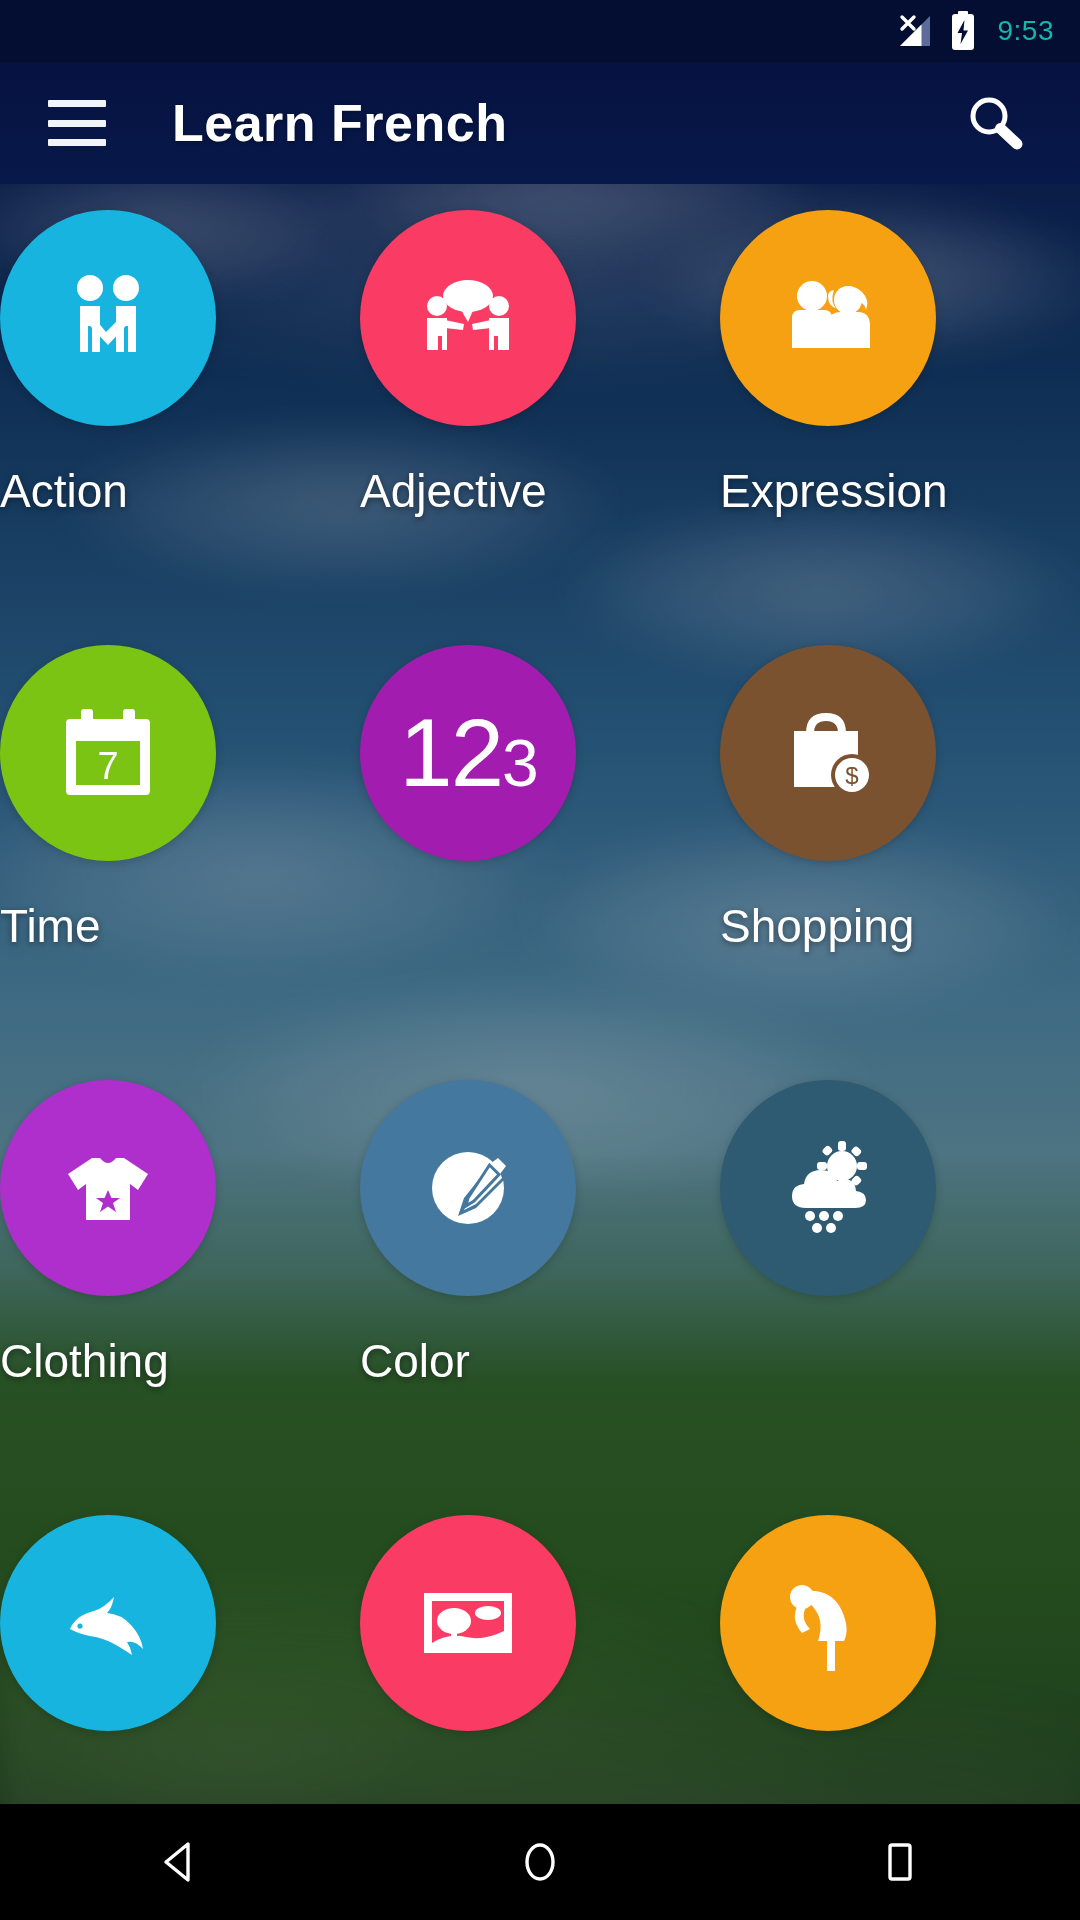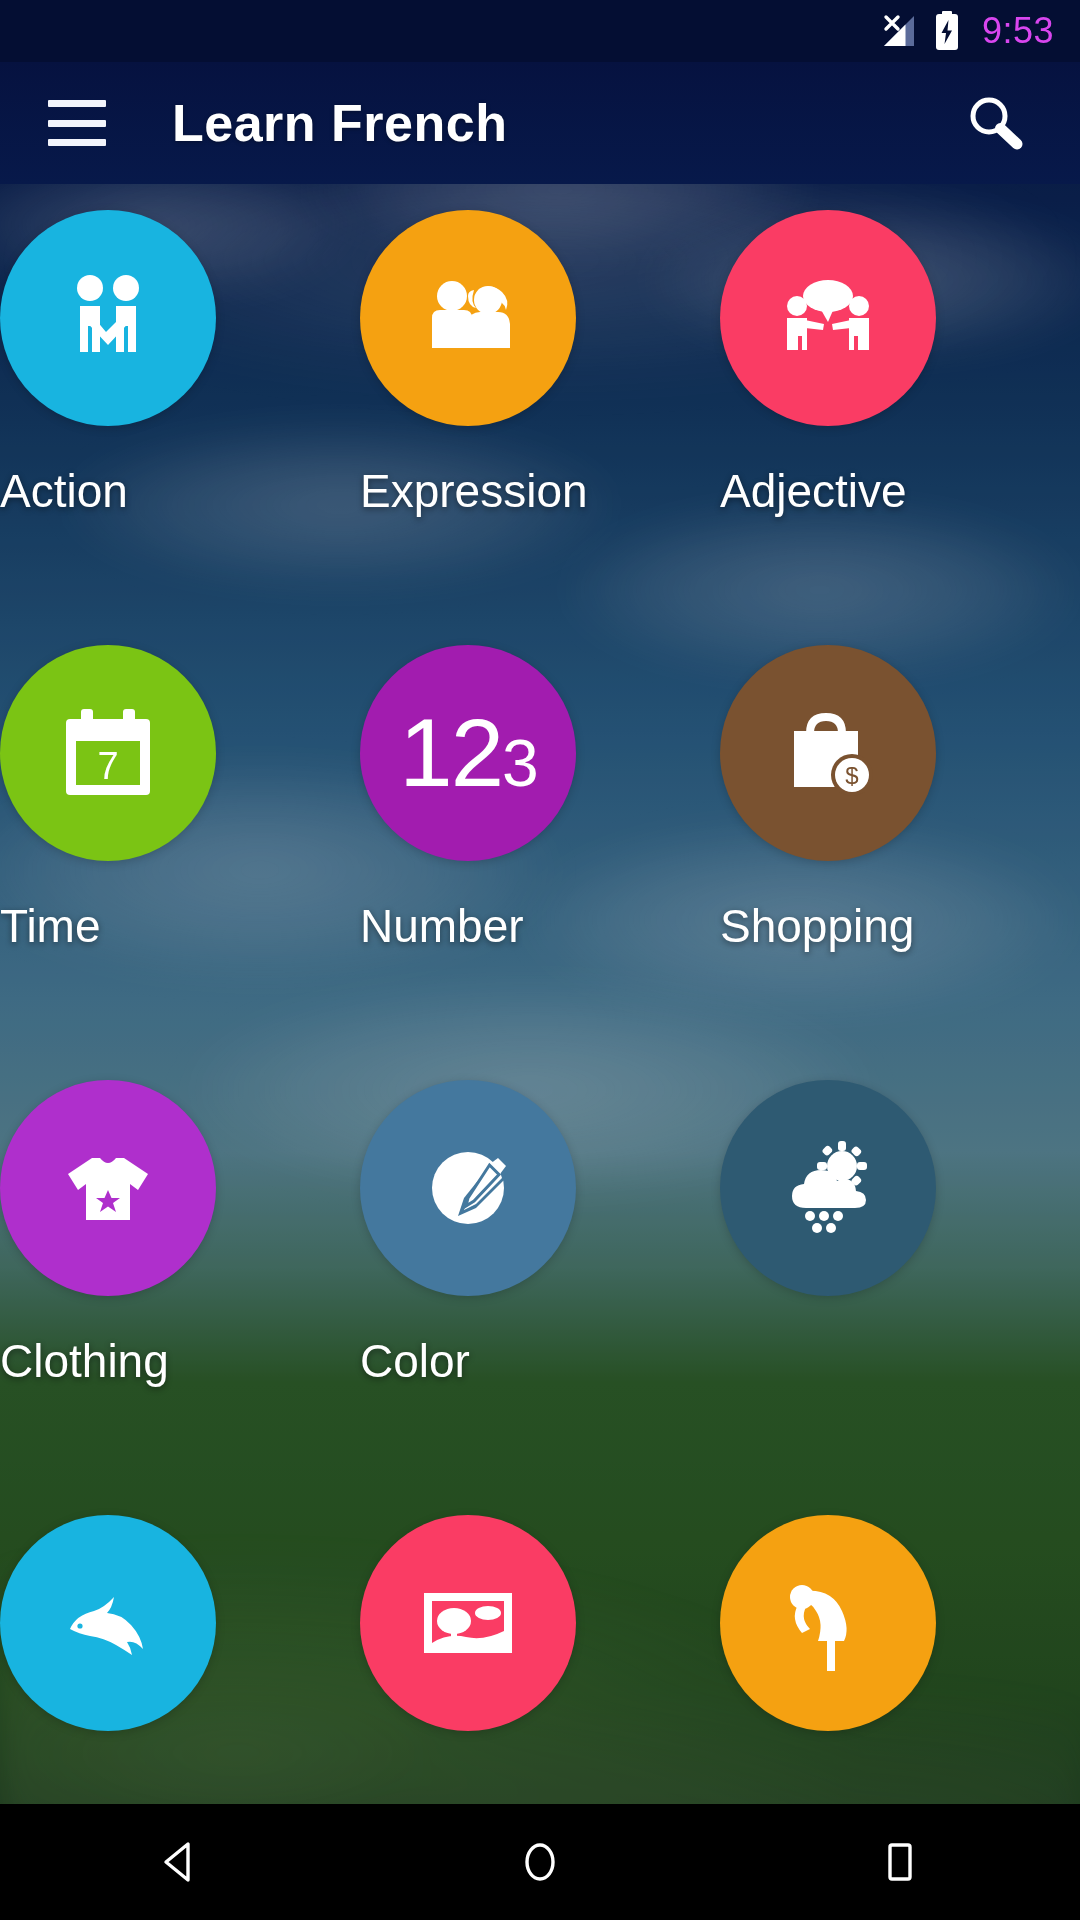--- a/index.html
+++ b/index.html
@@ -52,21 +52,21 @@
   
   #statusbar {
     position:absolute; top:0; left:0; right:0; height:62px;
     background:#040e33;
     display:flex; align-items:center; justify-content:flex-end;
     padding-right:26px; gap:16px;
     z-index:5;
   }
   #statusbar .sb-icon { display:flex; align-items:center; }
   #statusbar .clock {
-    color:#d946ef; font-size:36px; font-weight:400; letter-spacing:0.5px;
+    color:#14b8a6; font-size:28px; font-weight:400; letter-spacing:0.5px;
     line-height:1; margin-left:6px;
   }
 
   
   #appbar {
     position:absolute; top:62px; left:0; right:0; height:122px;
     display:flex; align-items:center;
     background:linear-gradient(180deg,#061240 0%, #07194a 100%);
     z-index:4;
   }
@@ -194,73 +194,72 @@
           <path d="M24 40 h20 v46 h-8 v-26 h-4 v26 h-8 z" fill="#fff"></path>
           <path d="M60 40 h20 v46 h-8 v-26 h-4 v26 h-8 z" fill="#fff"></path>
           <path d="M30 42 L50 66 L74 42 L80 49 L52 79 L24 49 Z" fill="#fff"></path>
         </svg>
       </span>
     </div>
     <div class="label">Action</div>
   </div>
 
   <div class="cell">
-    <div class="circle" style="background:#f5a111;">
-      <span>
-        <svg width="104" height="104" viewBox="0 0 104 104">
-          <circle cx="36" cy="30" r="15" fill="#fff"></circle>
-          <path d="M16 52 q0 -8 8 -8 h24 q8 0 8 8 v30 h-40 z" fill="#fff"></path>
-          <path d="M62 24 q14 -8 24 2 q8 8 4 18 q-2 -10 -14 -10 q-10 0 -14 -10 z" fill="#fff"></path>
-          <circle cx="72" cy="34" r="14" fill="#fff"></circle>
-          <path d="M52 56 q2 -10 12 -10 h18 q11 0 12 12 v24 h-42 z" fill="#fff"></path>
-          <path d="M58 24 q-4 12 2 18 q-8 -2 -8 -12 q0 -5 6 -6 z" fill="#fff"></path>
-        </svg>
-      </span>
-    </div>
-    <div class="label">Expression</div>
-  </div>
-
-  <div class="cell">
     <div class="circle" style="background:#fa3c64;">
       <span>
         <svg width="104" height="104" viewBox="0 0 104 104">
           <ellipse cx="52" cy="30" rx="25" ry="16" fill="#fff"></ellipse>
           <path d="M44 42 L52 56 L58 42 Z" fill="#fff"></path>
           <circle cx="21" cy="40" r="10" fill="#fff"></circle>
           <path d="M11 52 h20 v32 h-5 v-14 h-4 v14 h-11 z" fill="#fff"></path>
           <path d="M29 54 L48 58 L47 64 L29 62 Z" fill="#fff"></path>
           <circle cx="83" cy="40" r="10" fill="#fff"></circle>
           <path d="M73 52 h20 v32 h-11 v-14 h-4 v14 h-5 z" fill="#fff"></path>
           <path d="M75 54 L56 58 L57 64 L75 62 Z" fill="#fff"></path>
         </svg>
       </span>
     </div>
     <div class="label">Adjective</div>
   </div>
 
   <div class="cell">
+    <div class="circle" style="background:#f5a111;">
+      <span>
+        <svg width="104" height="104" viewBox="0 0 104 104">
+          <circle cx="36" cy="30" r="15" fill="#fff"></circle>
+          <path d="M16 52 q0 -8 8 -8 h24 q8 0 8 8 v30 h-40 z" fill="#fff"></path>
+          <path d="M62 24 q14 -8 24 2 q8 8 4 18 q-2 -10 -14 -10 q-10 0 -14 -10 z" fill="#fff"></path>
+          <circle cx="72" cy="34" r="14" fill="#fff"></circle>
+          <path d="M52 56 q2 -10 12 -10 h18 q11 0 12 12 v24 h-42 z" fill="#fff"></path>
+          <path d="M58 24 q-4 12 2 18 q-8 -2 -8 -12 q0 -5 6 -6 z" fill="#fff"></path>
+        </svg>
+      </span>
+    </div>
+    <div class="label">Expression</div>
+  </div>
+
+  <div class="cell">
     <div class="circle" style="background:#7bc414;">
       <span style="position:relative;">
         <svg width="104" height="104" viewBox="0 0 104 104">
           <rect x="25" y="8" width="12" height="20" rx="3" fill="#fff"></rect>
           <rect x="67" y="8" width="12" height="20" rx="3" fill="#fff"></rect>
           <rect x="10" y="18" width="84" height="76" rx="4" fill="#fff"></rect>
           <rect x="20" y="40" width="64" height="44" fill="#7bc414"></rect>
         </svg>
         <span style="position:absolute;left:0;right:0;top:44px;text-align:center;color:#fff;font-size:38px;font-weight:400;">7</span>
       </span>
     </div>
     <div class="label">Time</div>
   </div>
 
   <div class="cell">
     <div class="circle" style="background:#a21caf;">
       <span class="num-text">12<span class="small">3</span></span>
     </div>
-    <div class="label">Number</div>
   </div>
 
   <div class="cell">
     <div class="circle" style="background:#7a5230;">
       <span>
         <svg width="104" height="104" viewBox="0 0 104 104">
           <path d="M34 32 q0 -16 16 -16 q16 0 16 16" fill="none" stroke="#fff" stroke-width="8"></path>
           <rect x="18" y="30" width="64" height="56" fill="#fff"></rect>
           <circle cx="76" cy="74" r="21" fill="#7a5230"></circle>
           <circle cx="76" cy="74" r="17" fill="#fff"></circle>

